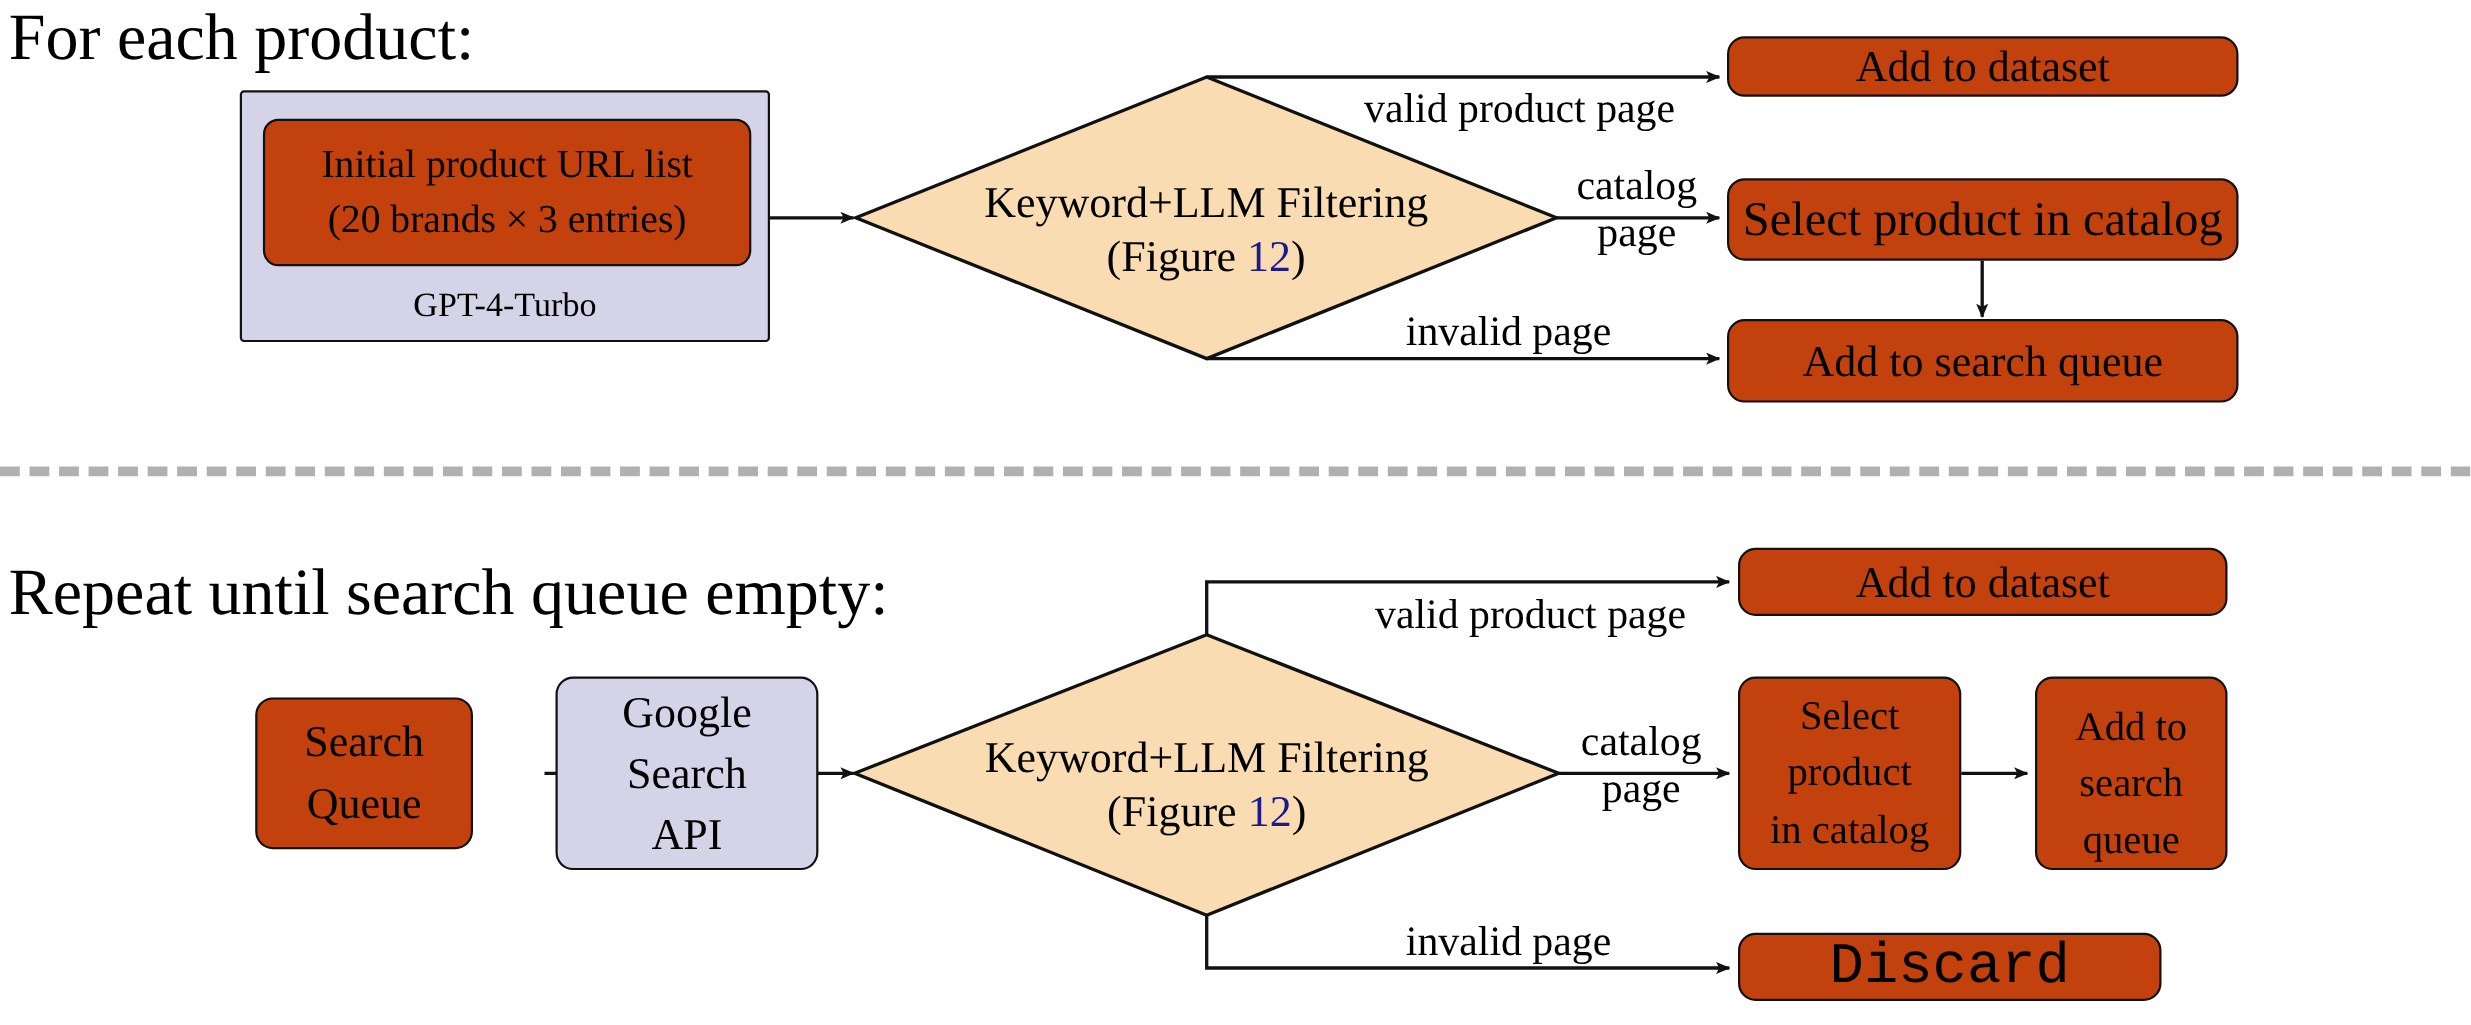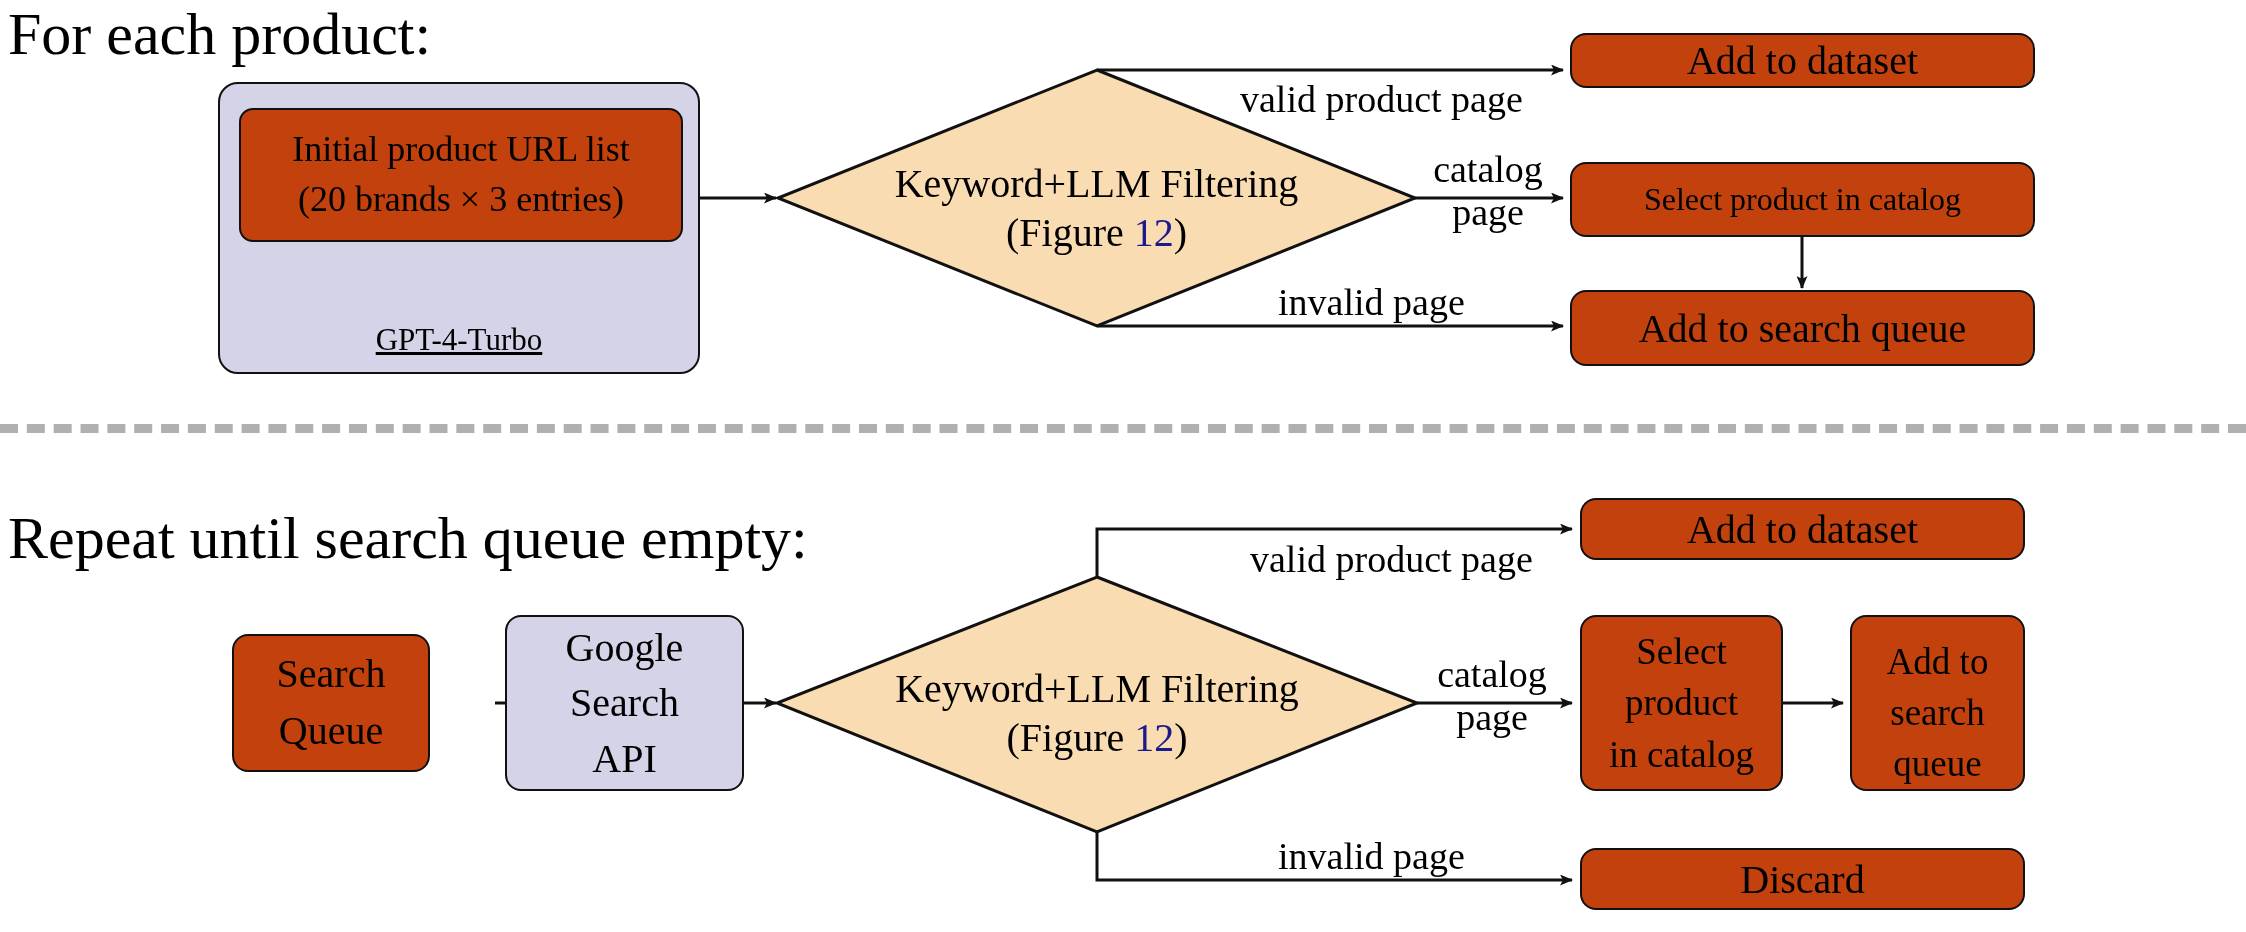--- a/index.html
+++ b/index.html
@@ -112,21 +112,21 @@
 
     <polyline points="1097,832 1097,880 1572,880" fill="none" stroke="#111111" stroke-width="3" marker-end="url(#arrow)"></polyline>
 
     <polygon points="1097,70 1415,198 1097,326 778,198" fill="#fadcb3" stroke="#111111" stroke-width="3"></polygon>
 
     <polygon points="1097,577 1417,703 1097,832 777,703" fill="#fadcb3" stroke="#111111" stroke-width="3"></polygon>
   </svg>
 
   <div class="section-title" style="left:8px; top:4px;">For each product:</div>
 
-  <div class="node node-lav" style="left:218px; top:82px; width:482px; height:292px; border-radius:20px; justify-content:flex-end; padding-bottom:14px;text-decoration:underline;">
+  <div class="node node-lav" style="left:218px; top:82px; width:482px; height:229px; border-radius:4px; justify-content:flex-end; padding-bottom:14px;">
     <div class="node node-plain" style="position:absolute; left:19px; top:24px; width:444px; height:134px; border-radius:14px; font-size:36px; line-height:1.38;">
       <span class="node-label">Initial  product  URL  list</span>
       <span class="node-label">(20  brands  ×  3  entries)</span>
     </div>
     <span class="node-label" style="font-size:31px;">GPT-4-Turbo</span>
   </div>
 
   <div class="diamond-text" style="left:778px; top:160px; width:637px;">
     <span>Keyword+LLM Filtering</span><br>
     <span>(Figure </span><span class="fig-ref">12</span><span>)</span>
@@ -135,21 +135,21 @@
   <div class="edge-label" style="left:1240px; top:78px;">valid product page</div>
   <div class="edge-label" style="left:1428px; top:148px; width:120px;">
     <span>catalog</span><br>
     <span>page</span>
   </div>
   <div class="edge-label" style="left:1278px; top:281px;">invalid page</div>
 
   <div class="node node-plain" style="left:1570px; top:33px; width:465px; height:55px; font-size:40px;">
     <span class="node-label">Add to dataset</span>
   </div>
-  <div class="node node-plain" style="left:1570px; top:162px; width:465px; height:75px; font-size:32px;">
+  <div class="node node-plain" style="left:1570px; top:162px; width:465px; height:75px; font-size:44px;">
     <span class="node-label">Select product in catalog</span>
   </div>
   <div class="node node-plain" style="left:1570px; top:290px; width:465px; height:76px; font-size:40px;">
     <span class="node-label">Add to search queue</span>
   </div>
 
   <div class="divider" style="left:0px; top:424px; width:2246px;"></div>
 
   <div class="section-title" style="left:8px; top:508px;">Repeat until search queue empty:</div>
 
@@ -185,17 +185,17 @@
     <span class="node-label">product</span>
     <span class="node-label">in catalog</span>
   </div>
 
   <div class="node node-plain" style="left:1850px; top:615px; width:175px; height:176px; font-size:37px; line-height:1.38;justify-content:flex-end;">
     <span class="node-label">Add to</span>
     <span class="node-label">search</span>
     <span class="node-label">queue</span>
   </div>
 
-  <div class="node node-plain" style="left:1580px; top:848px; width:445px; height:62px; font-size:40px;">
+  <div class="node node-plain" style="left:1580px; top:848px; width:385px; height:62px; font-size:52px;font-family:Liberation Mono, monospace;">
     <span class="node-label">Discard</span>
   </div>
 
 </div>
 
 </body></html>

